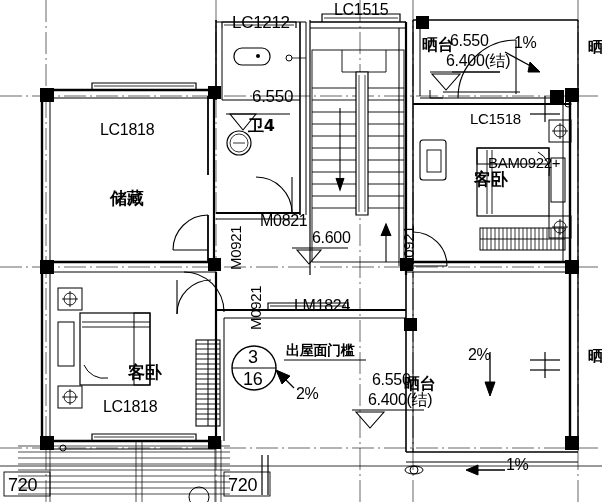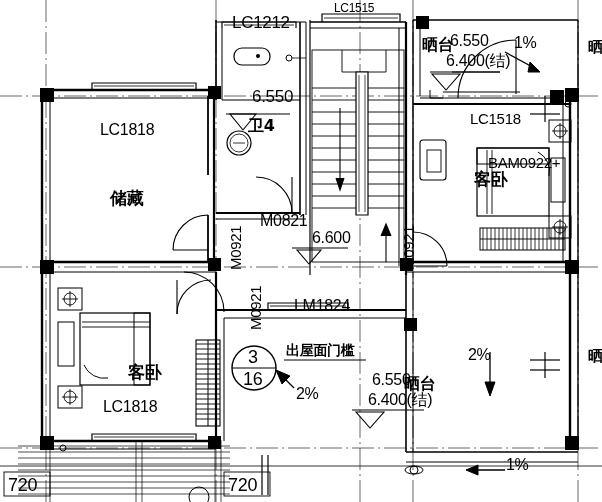--- a/index.html
+++ b/index.html
@@ -390,21 +390,21 @@
   </svg>
 
   <div class="lbl cjk" style="left:110px;top:190px;font-size:17px;text-align:right;">储藏</div>
   <div class="lbl cjk" style="left:248px;top:118px;font-size:16px;">卫4</div>
   <div class="lbl cjk" style="left:474px;top:171px;font-size:17px;">客卧</div>
   <div class="lbl cjk" style="left:128px;top:364px;font-size:17px;">客卧</div>
   <div class="lbl cjk" style="left:422px;top:37px;font-size:16px;">晒台</div>
   <div class="lbl cjk" style="left:404px;top:376px;font-size:16px;">晒台</div>
 
   <div class="lbl" style="left:232px;top:14px;font-size:17px;">LC1212</div>
-  <div class="lbl" style="left:334px;top:2px;font-size:12px;text-align:right;">LC1515</div>
+  <div class="lbl" style="left:334px;top:2px;font-size:16px;text-align:right;">LC1515</div>
   <div class="lbl" style="left:100px;top:122px;font-size:16px;">LC1818</div>
   <div class="lbl" style="left:437px;top:111px;font-size:15px;margin-left:33px;">LC1518</div>
   <div class="lbl" style="left:488px;top:111px;font-size:15px;margin-top:44px;">BAM0922+</div>
   <div class="lbl" style="left:260px;top:213px;font-size:16px;">M0821</div>
   <div class="lbl vert" style="left:228px;top:270px;font-size:15px;">M0921</div>
   <div class="lbl vert" style="left:248px;top:330px;font-size:15px;">M0921</div>
   <div class="lbl vert" style="left:401px;top:270px;font-size:15px;">M0921</div>
   <div class="lbl" style="left:294px;top:298px;font-size:16px;">LM1824</div>
   <div class="lbl" style="left:103px;top:399px;font-size:16px;">LC1818</div>
 

